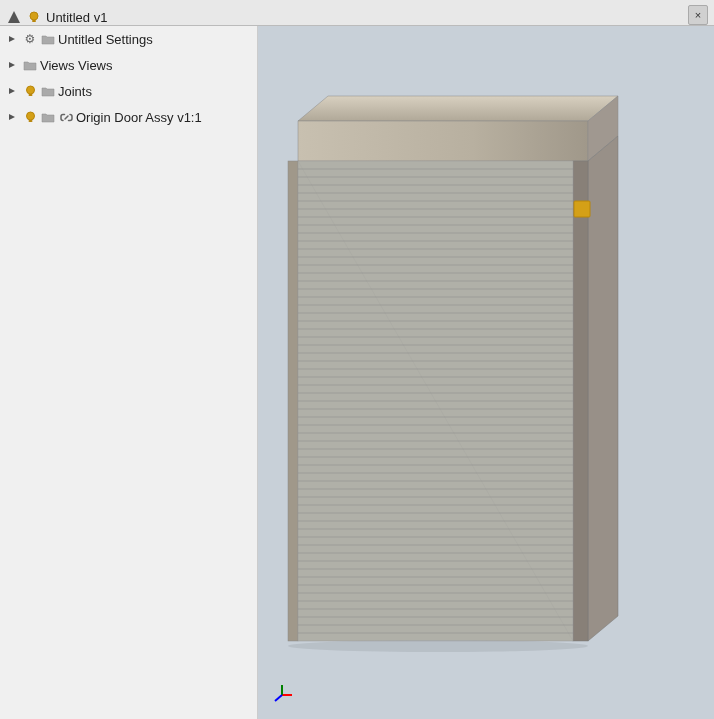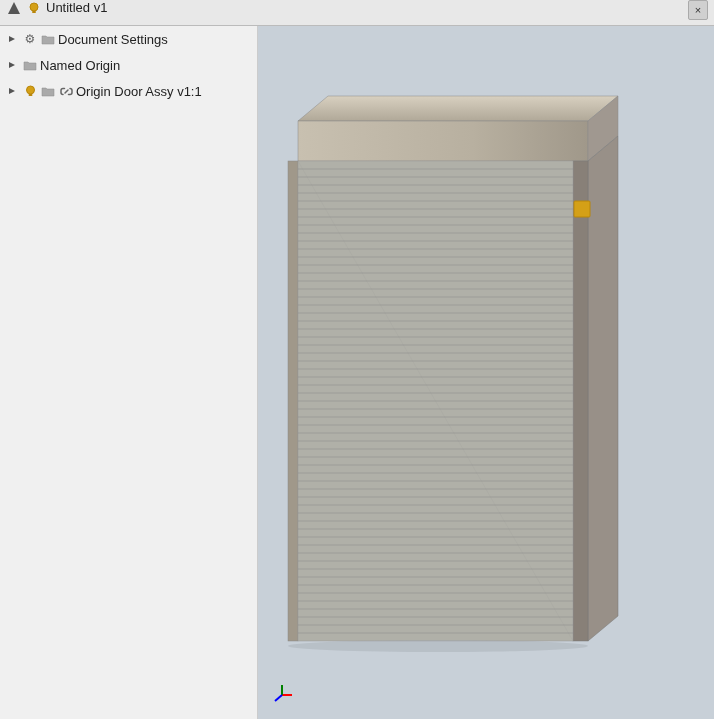--- a/index.html
+++ b/index.html
@@ -14,21 +14,21 @@
     }
 
     
     .title-bar {
       position: absolute;
       top: 0; left: 0; right: 0;
       height: 26px;
       background: #e8e8e8;
       border-bottom: 1px solid #bbb;
       display: flex;
-      align-items: flex-start;
+      align-items: flex-end;
       padding: 0 6px;
       gap: 4px;
     }
     .title-bar-icon {
       width: 16px; height: 16px;
       display: flex; align-items: center; justify-content: center;
     }
     .title-bar-label {
       font-size: 13px;
       color: #222;
@@ -143,38 +143,57 @@
       <svg viewBox="0 0 10 10">
           <polygon points="2,2 8,5 2,8" fill="#555"></polygon>
         </svg>
     </div>
     <div class="icon-small gear-icon">⚙</div>
     <div class="icon-small folder-icon">
       <svg width="14" height="12" viewBox="0 0 14 12">
         <path d="M1,3 L1,11 L13,11 L13,4 L6,4 L5,3 Z" fill="#aaa" stroke="#888" stroke-width="0.5"></path>
       </svg>
     </div>
-    <span class="item-label">Document Settings</span>
+    <span class="item-label">Untitled Settings</span>
   </div>
 
   <div class="tree-item">
     <div class="tree-arrow">
       <svg viewBox="0 0 10 10">
           <polygon points="2,2 8,5 2,8" fill="#555"></polygon>
         </svg>
     </div>
     <div class="icon-small folder-icon">
       <svg width="14" height="12" viewBox="0 0 14 12">
         <path d="M1,3 L1,11 L13,11 L13,4 L6,4 L5,3 Z" fill="#aaa" stroke="#888" stroke-width="0.5"></path>
       </svg>
     </div>
-    <span class="item-label">Named Origin</span>
-  </div>
-
-
+    <span class="item-label">Views Views</span>
+  </div>
+
+
+  <div class="tree-item">
+    <div class="tree-arrow">
+      <svg viewBox="0 0 10 10">
+          <polygon points="2,2 8,5 2,8" fill="#555"></polygon>
+        </svg>
+    </div>
+    <div class="icon-small">
+      <svg width="13" height="14" viewBox="0 0 13 14">
+        <circle cx="6.5" cy="6" r="4" fill="#d4a017" stroke="#b8860b" stroke-width="1"></circle>
+        <rect x="4.5" y="10" width="4" height="2" rx="1" fill="#b8860b"></rect>
+      </svg>
+    </div>
+    <div class="icon-small folder-icon">
+      <svg width="14" height="12" viewBox="0 0 14 12">
+        <path d="M1,3 L1,11 L13,11 L13,4 L6,4 L5,3 Z" fill="#aaa" stroke="#888" stroke-width="0.5"></path>
+      </svg>
+    </div>
+    <span class="item-label">Joints</span>
+  </div>
 
   <div class="tree-item">
     <div class="tree-arrow">
       <svg viewBox="0 0 10 10">
           <polygon points="2,2 8,5 2,8" fill="#555"></polygon>
         </svg>
     </div>
     <div class="icon-small">
       <svg width="13" height="14" viewBox="0 0 13 14">
         <circle cx="6.5" cy="6" r="4" fill="#d4a017" stroke="#b8860b" stroke-width="1"></circle>

